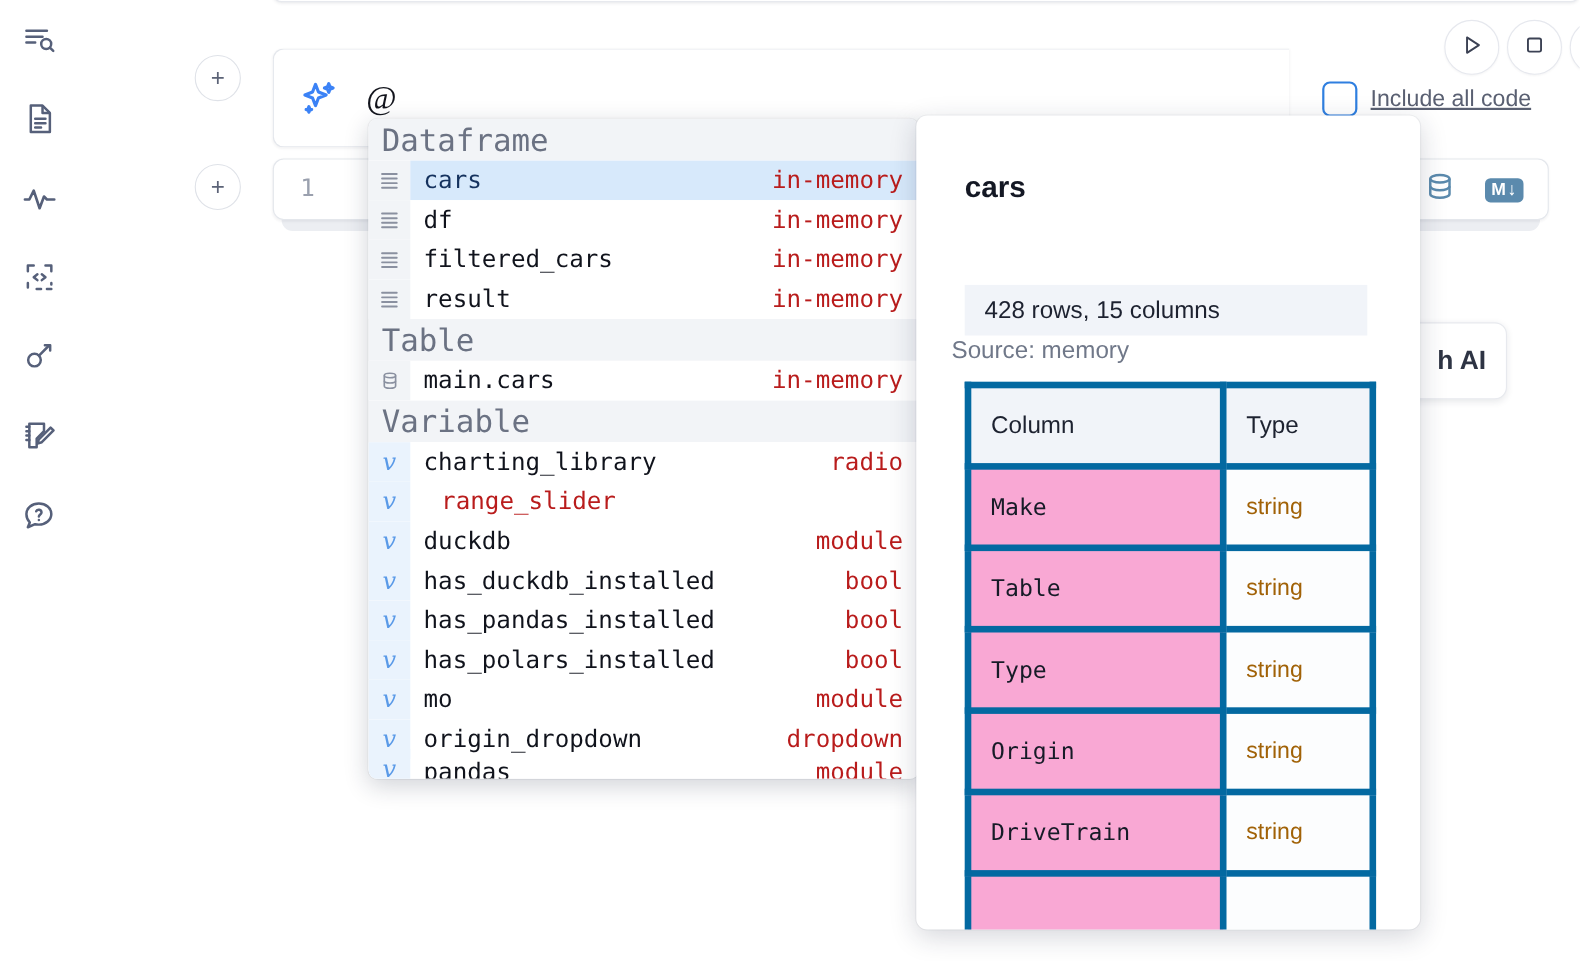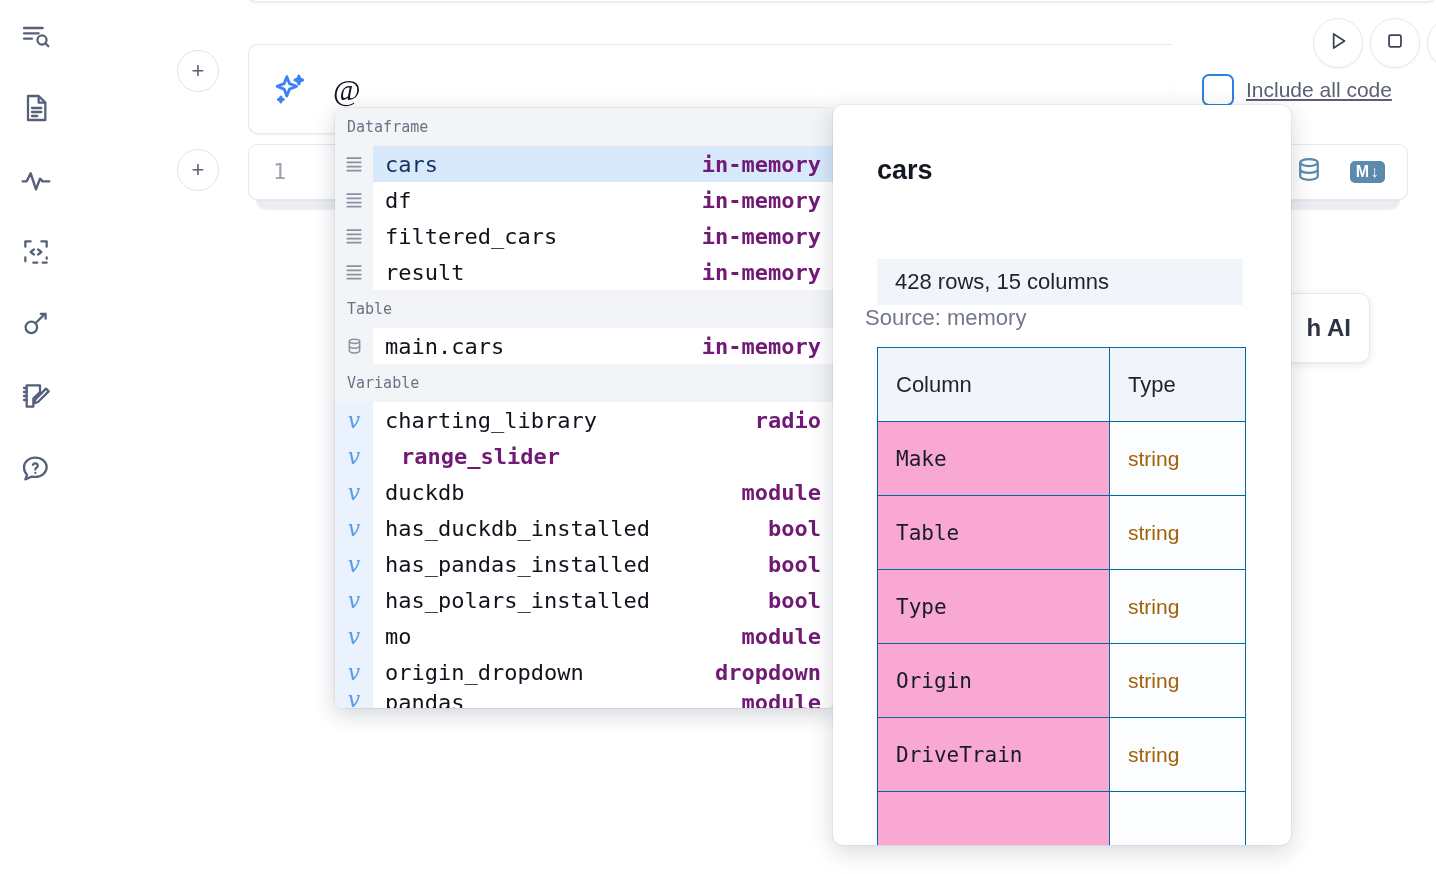--- a/index.html
+++ b/index.html
@@ -101,21 +101,21 @@
 
   
   .ac {
     position:absolute; left:335px; top:108px; width:500px; height:600px;
     background:#fff; border-radius:8px;
     box-shadow:0 6px 22px rgba(25,35,60,.20), 0 0 0 1px rgba(25,35,60,.05);
     overflow:hidden;
   }
   .ac-group {
     height:38px; background:#f2f4f7; color:#6b7283;
-    font-family:"DejaVu Sans Mono", monospace; font-size:15px;
+    font-family:"DejaVu Sans Mono", monospace; font-size:28px;
     display:flex; align-items:center; padding-left:12px;
   }
   .ac-row {
     height:36px; display:flex; align-items:center;
     font-family:"DejaVu Sans Mono", monospace; font-size:22px;
     background:#fff; position:relative;
   }
   .ac-row.sel .ac-row-inner { background:#d7e9fb; }
   .ac-ico {
     width:38px; min-width:38px; height:36px;
@@ -123,21 +123,21 @@
     background:#f2f4f7; color:#8a90a0;
   }
   .ac-ico.var { background:#eaf3fd; color:#5a9ae8; font-style:italic;
                 font-family:"DejaVu Serif", serif; font-size:22px; }
   .ac-row-inner {
     flex:1; height:36px; display:flex; align-items:center;
     justify-content:space-between; padding:0 14px 0 12px; overflow:hidden;
   }
   .ac-name { color:#10131c; white-space:nowrap; }
   .ac-row.sel .ac-name { color:#15325e; }
-  .ac-type { color:#701a75; white-space:nowrap; padding-left:16px;font-weight:bold; }
+  .ac-type { color:#b91c1c; white-space:nowrap; padding-left:16px; }
   .ac-row.clip .ac-row-inner { height:18px; align-items:flex-start; overflow:hidden;gap:44px; }
   .ac-row.clip { height:18px; }
 
   
   .detail {
     position:absolute; left:833px; top:105px; width:458px; height:740px;
     background:#fff; border-radius:10px;
     box-shadow:0 6px 24px rgba(25,35,60,.18), 0 0 0 1px rgba(25,35,60,.05);
     overflow:hidden;
   }
@@ -151,21 +151,21 @@
   }
   .detail-shape {
     position:absolute; left:44px; top:154px; width:366px; height:46px;
     background:#f1f4f9; border-radius:0;
     display:flex; align-items:center; padding-left:18px;
     font-size:22px; color:#1d2230;
   }
   .dtable { position:absolute; left:44px; top:242px; width:368px; }
   .dtable table { border-collapse:collapse; width:368px; table-layout:fixed; }
   .dtable th, .dtable td {
-    border:1px solid #0369a1; height:74px; text-align:left; padding-left:18px;
+    border:6px solid #0369a1; height:74px; text-align:left; padding-left:18px;
     font-weight:400; vertical-align:middle;
   }
   .dtable th { background:#f1f4f9; font-size:22px; color:#1d2230; }
   .dtable td.col {
     font-family:"DejaVu Sans Mono", monospace; font-size:21px; color:#161b27;
     background:#f9a8d4;
   }
   .dtable td.typ { font-size:21px; color:#a16207; background:#fcfdfe; }
   .dtable col.c1 { width:232px; }
   .dtable col.c2 { width:136px; }

